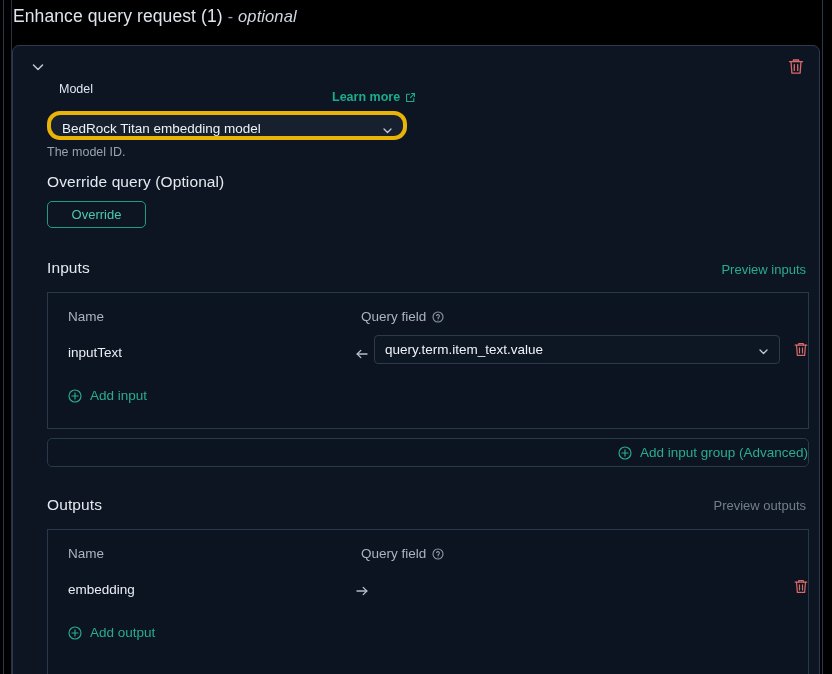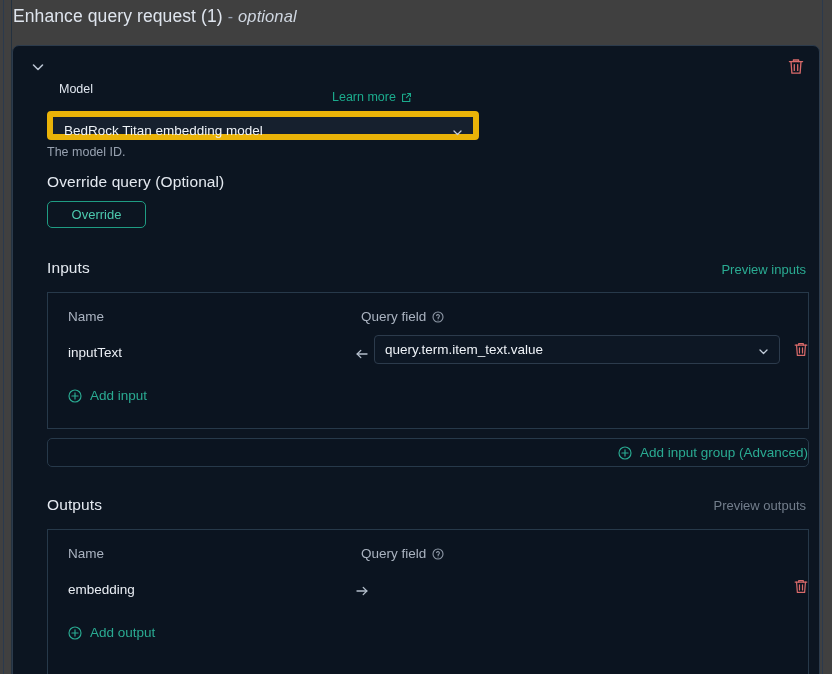--- a/index.html
+++ b/index.html
@@ -9,21 +9,21 @@
     height: 674px;
     background: #0a111c;
     font-family: "Liberation Sans", sans-serif;
     overflow: hidden;
   }
 
   #root {
     position: relative;
     width: 832px;
     height: 674px;
-    background: #404040;
+    background: #000000;
   }
 
   
   .vrule {
     position: absolute;
     top: 0;
     bottom: 0;
     width: 1px;
     background: #2b3a4d;
   }
@@ -102,39 +102,39 @@
     font-size: 12.5px;
     font-weight: normal;
     color: #dfe5ee;
     margin-left: 12px;
   }
   .learn-more {
     position: absolute;
     left: 319px;
     top: 44px;
     font-size: 12.5px;
-    font-weight: normal;
+    font-weight: bold;
     color: #1bab8d;
     cursor: pointer;
     display: flex;
     align-items: center;
     gap: 5px;
     white-space: nowrap;
   }
   .learn-more svg { width: 11px; height: 11px; }
 
   .select-box {
     position: absolute;
     left: 34px;
     top: 65px;
-    width: 432px;
+    width: 360px;
     height: 29px;
     background: #16202e;
-    border: 6px solid #eab308;
-    border-radius: 4px;
+    border: 4px solid #eab308;
+    border-radius: 13px;
     cursor: pointer;
   }
   .select-box .val {
     position: absolute;
     left: 11px;
     top: 6px;
     font-size: 13.5px;
     color: #eef2f7;
     white-space: nowrap;
   }

